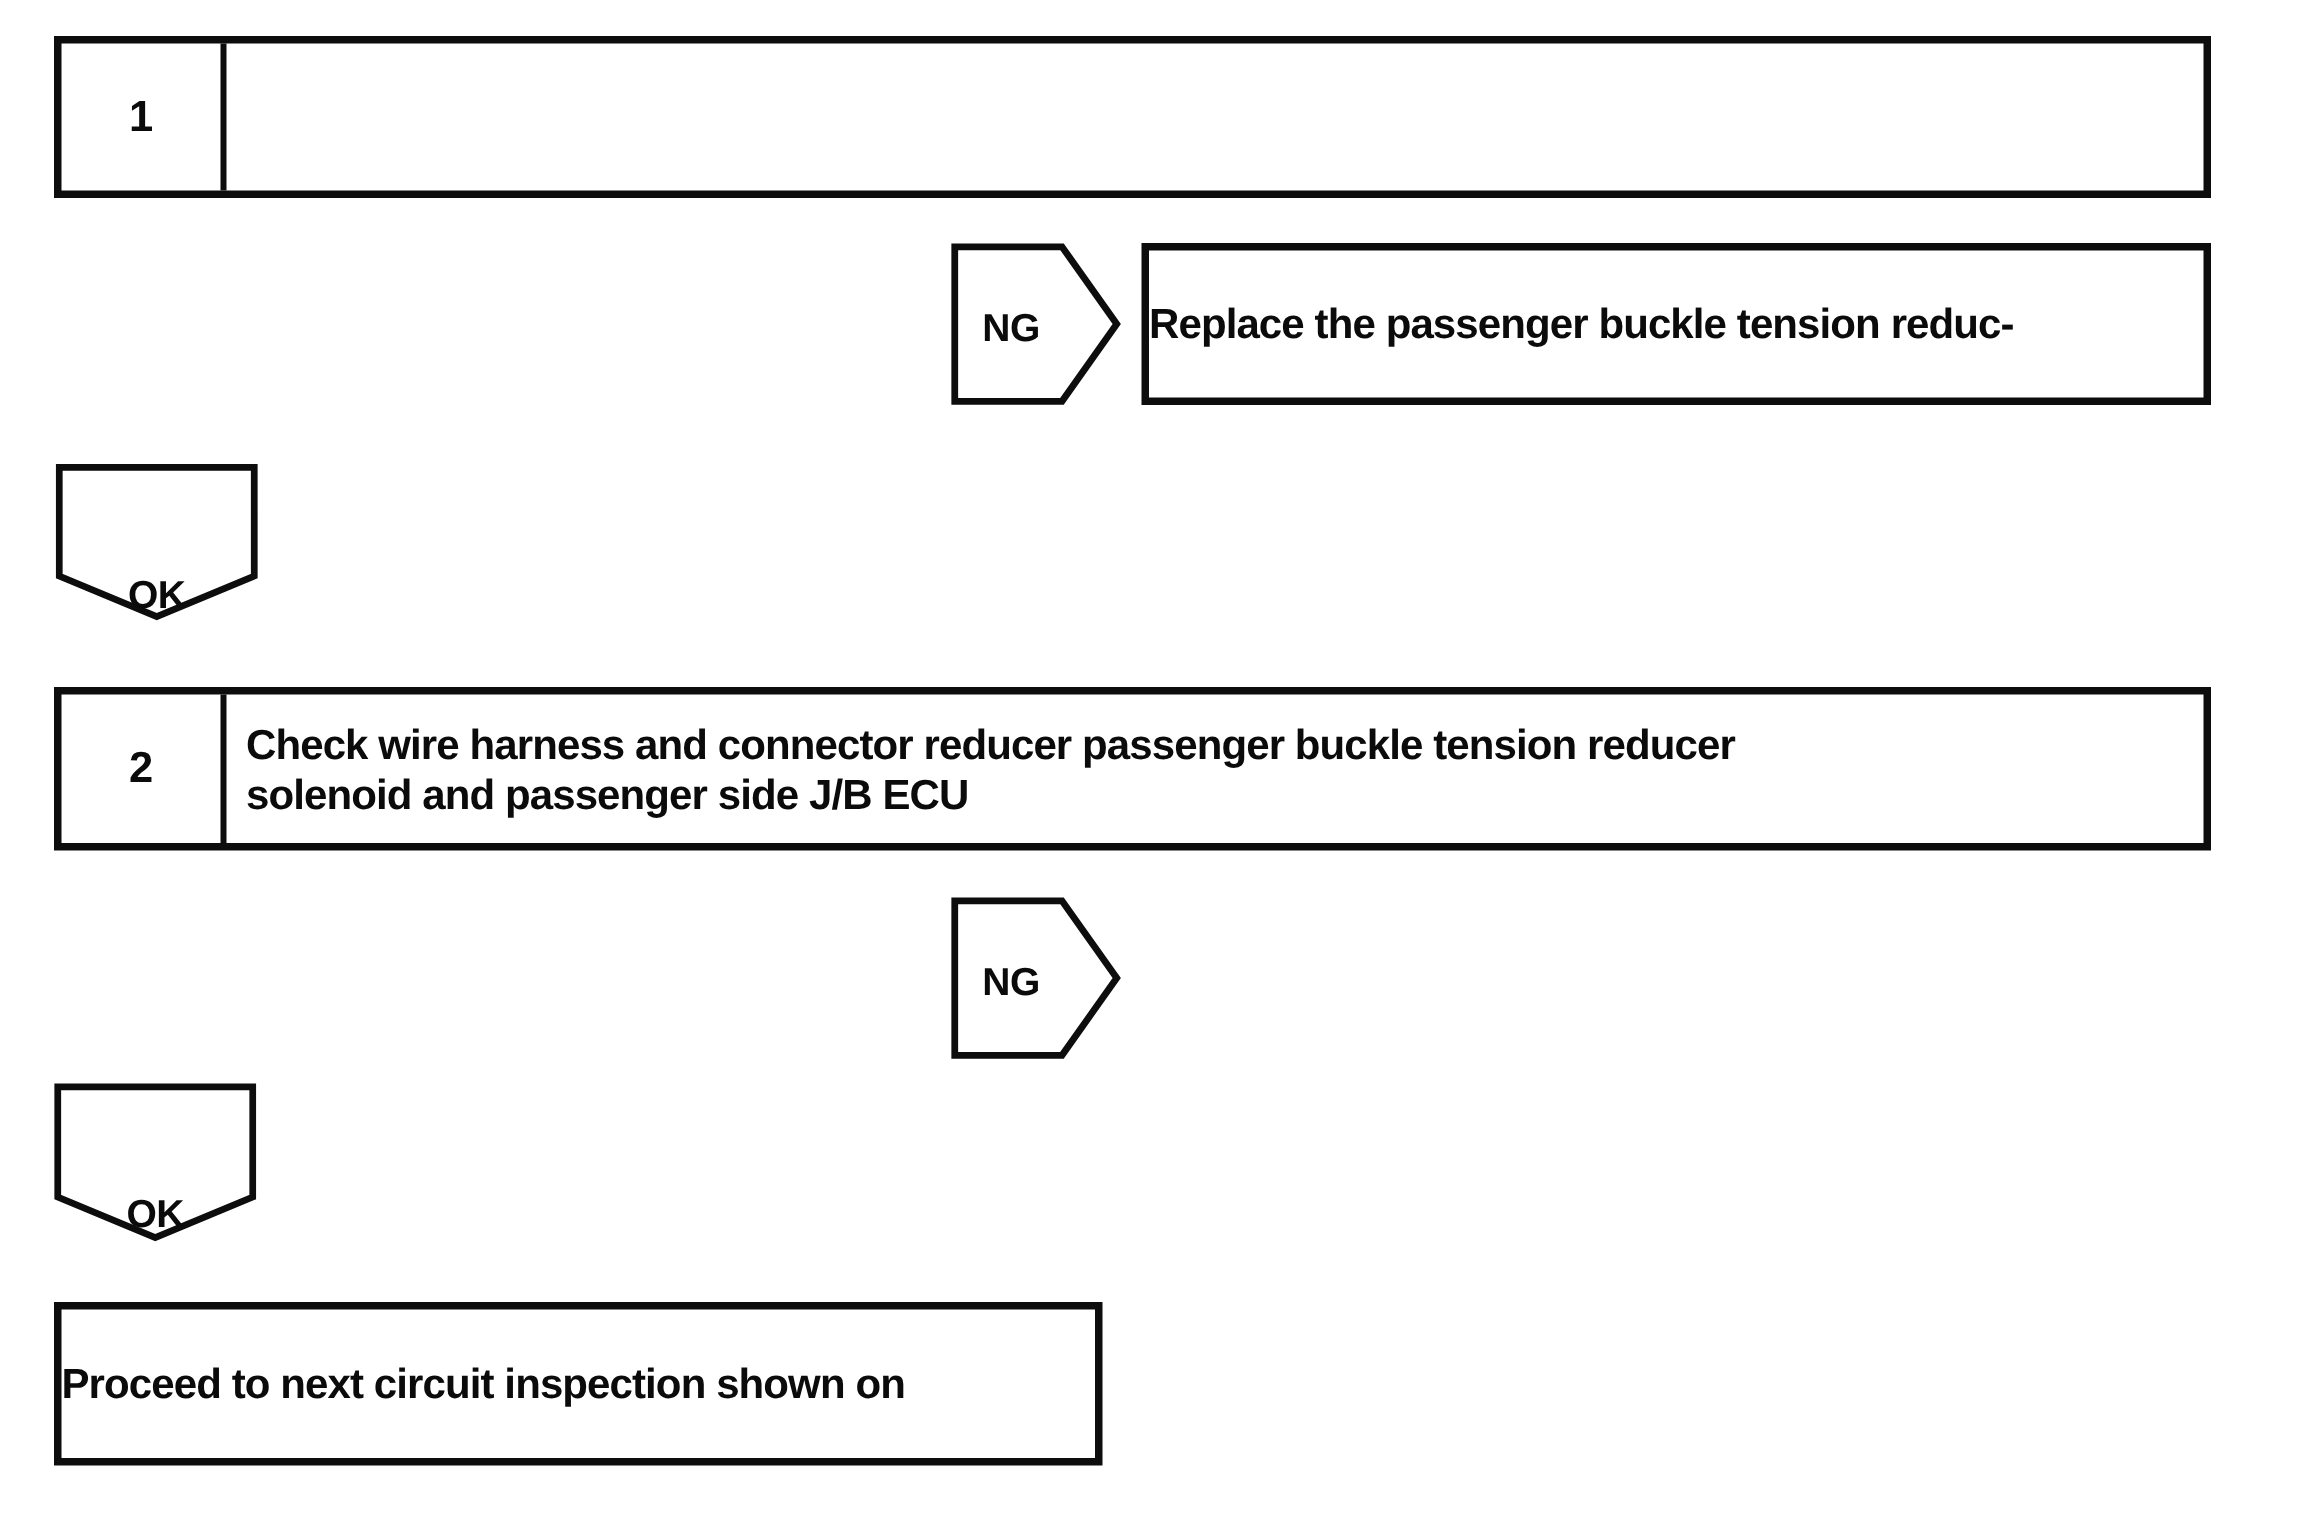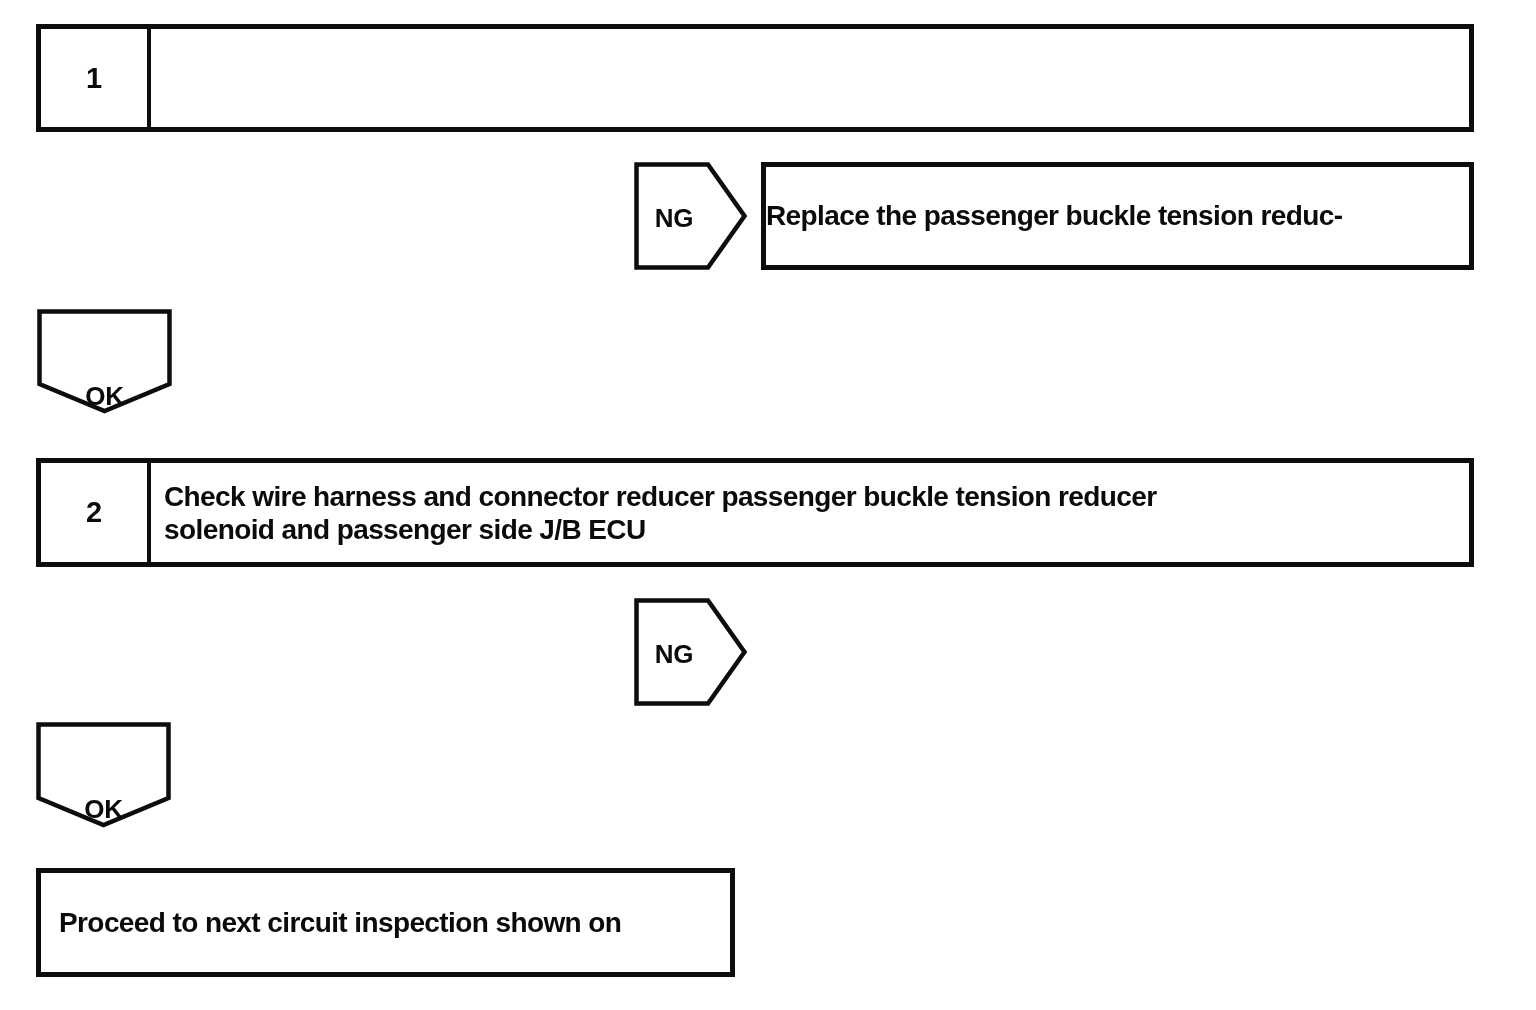--- a/index.html
+++ b/index.html
@@ -100,18 +100,18 @@
 
 
   <div class="pent" style="left:36px; top:722px; width:135px; height:106px;">
     <svg width="135" height="106" viewBox="0 0 135 106">
       <polygon points="2.5,2.5 132.5,2.5 132.5,76 67.5,103 2.5,76" fill="#ffffff" stroke="#0d0d0d" stroke-width="4.5"></polygon>
     </svg>
     <span class="lbl ok-lbl">OK</span>
   </div>
 
   <div class="box" style="left:36px; top:868px; width:699px; height:109px;">
-    <div class="action-cell" style="padding-left:18px;">
+    <div class="action-cell" style="">
       <span class="line">Proceed to next circuit inspection shown on</span>
     </div>
   </div>
 
 </div>
 
 </body></html>

